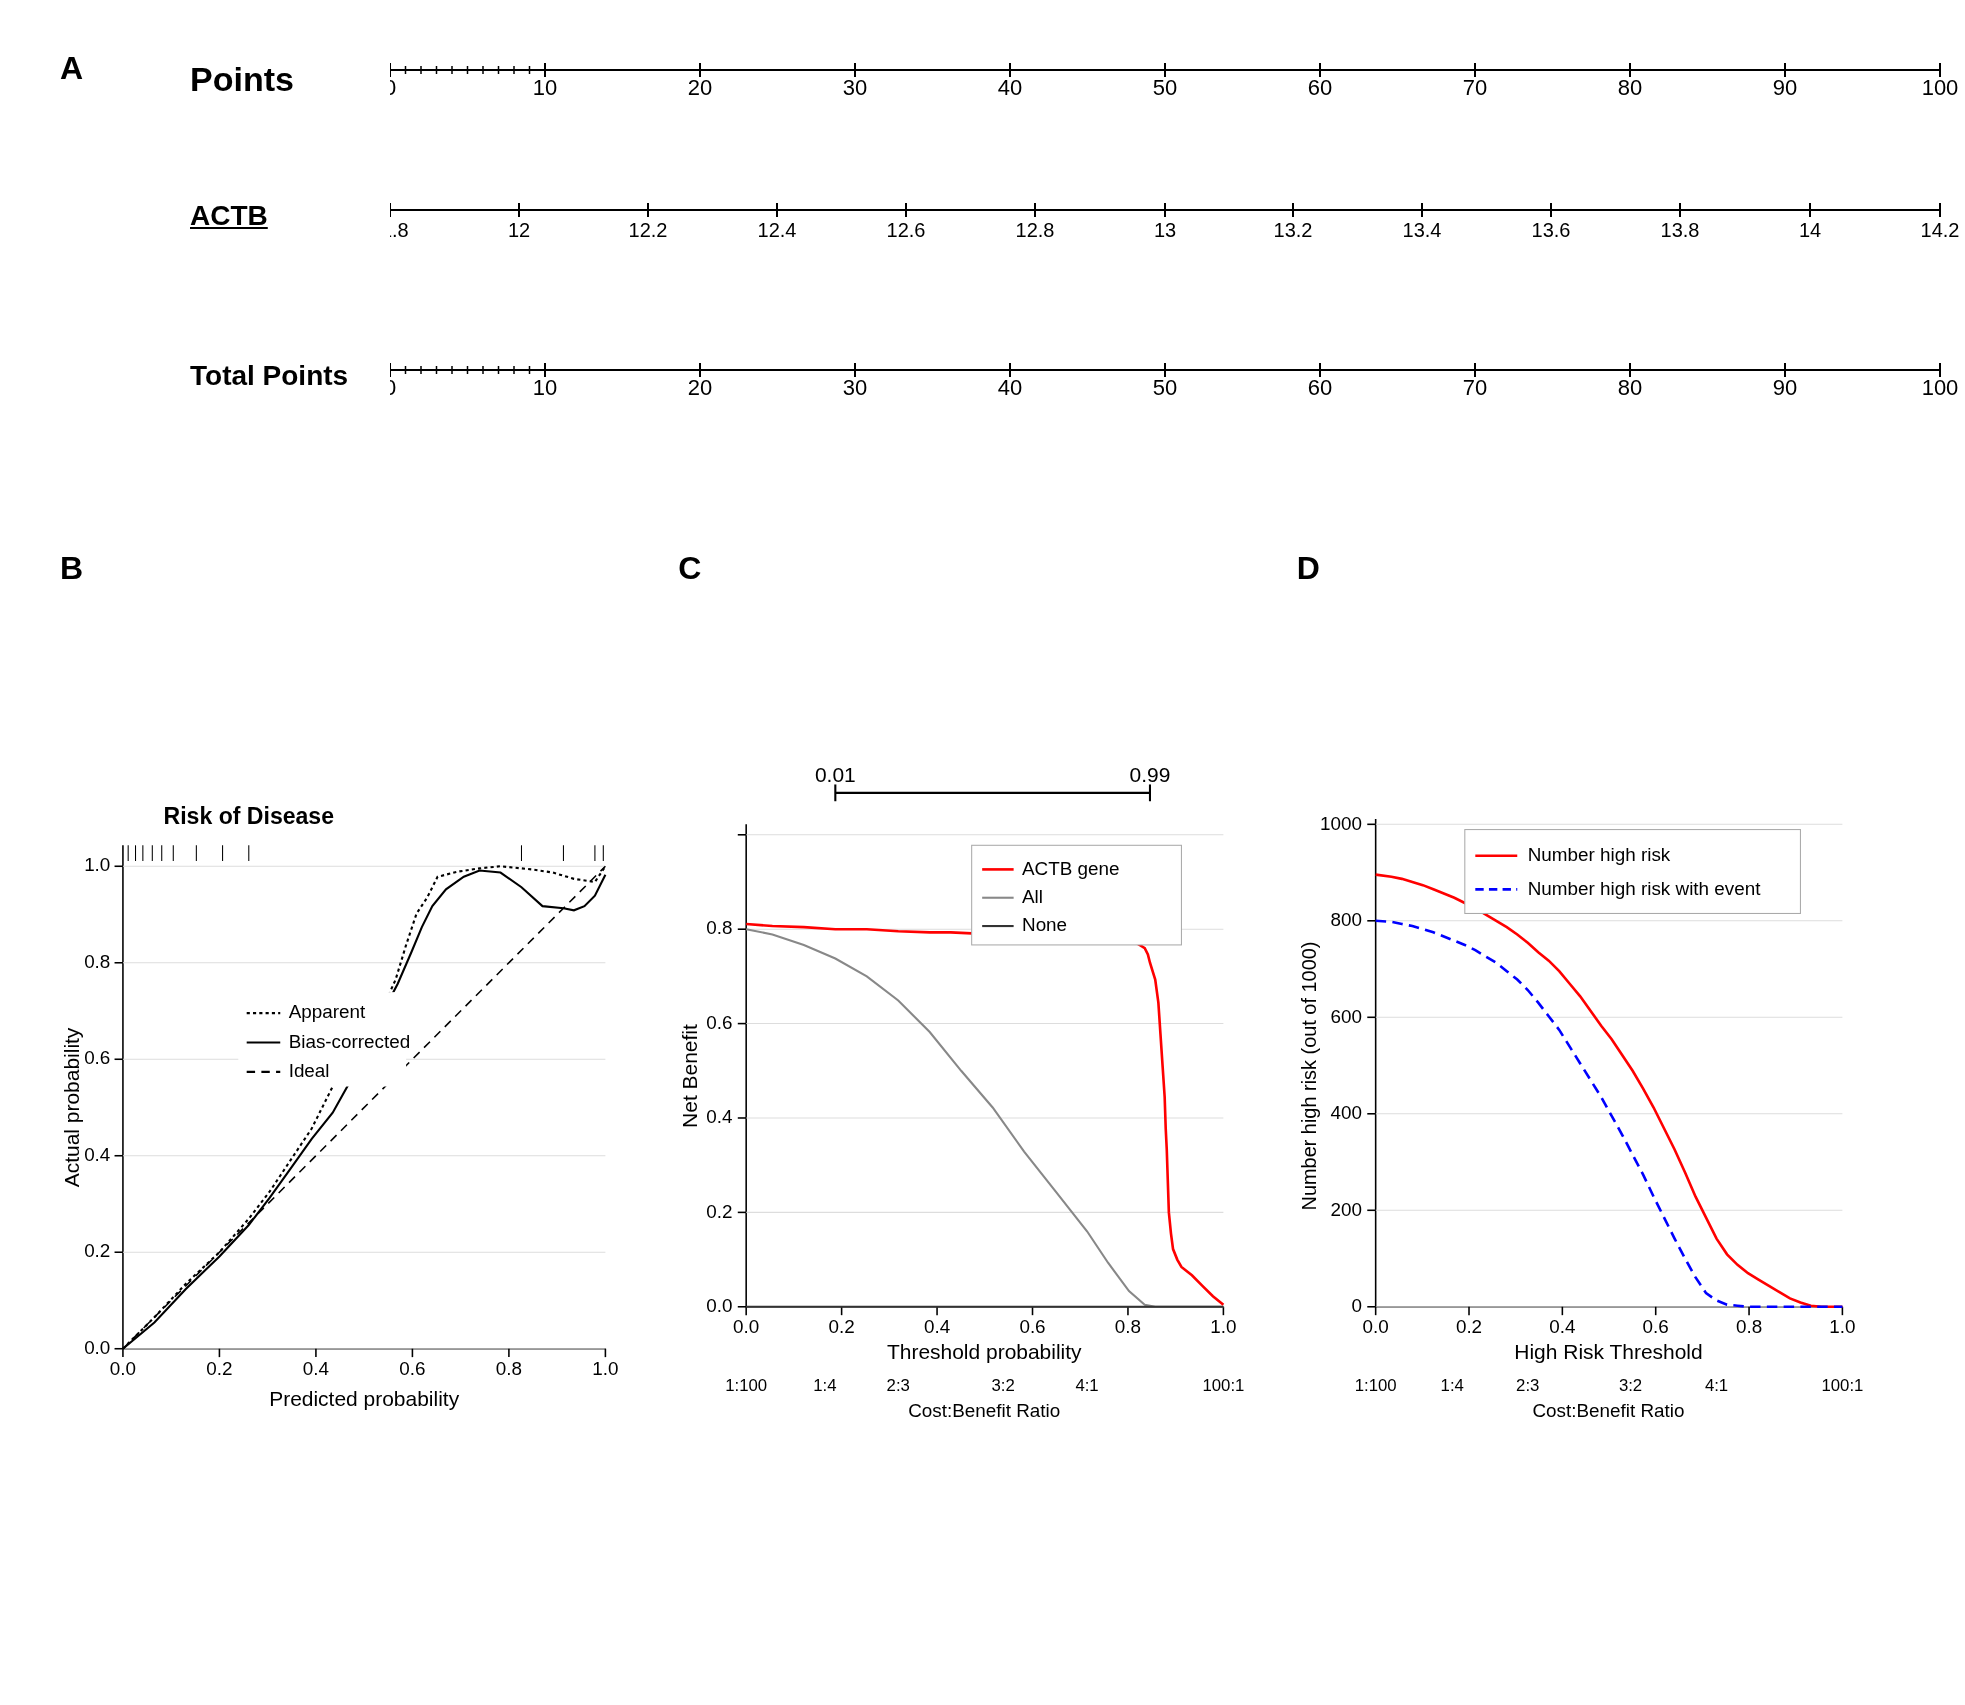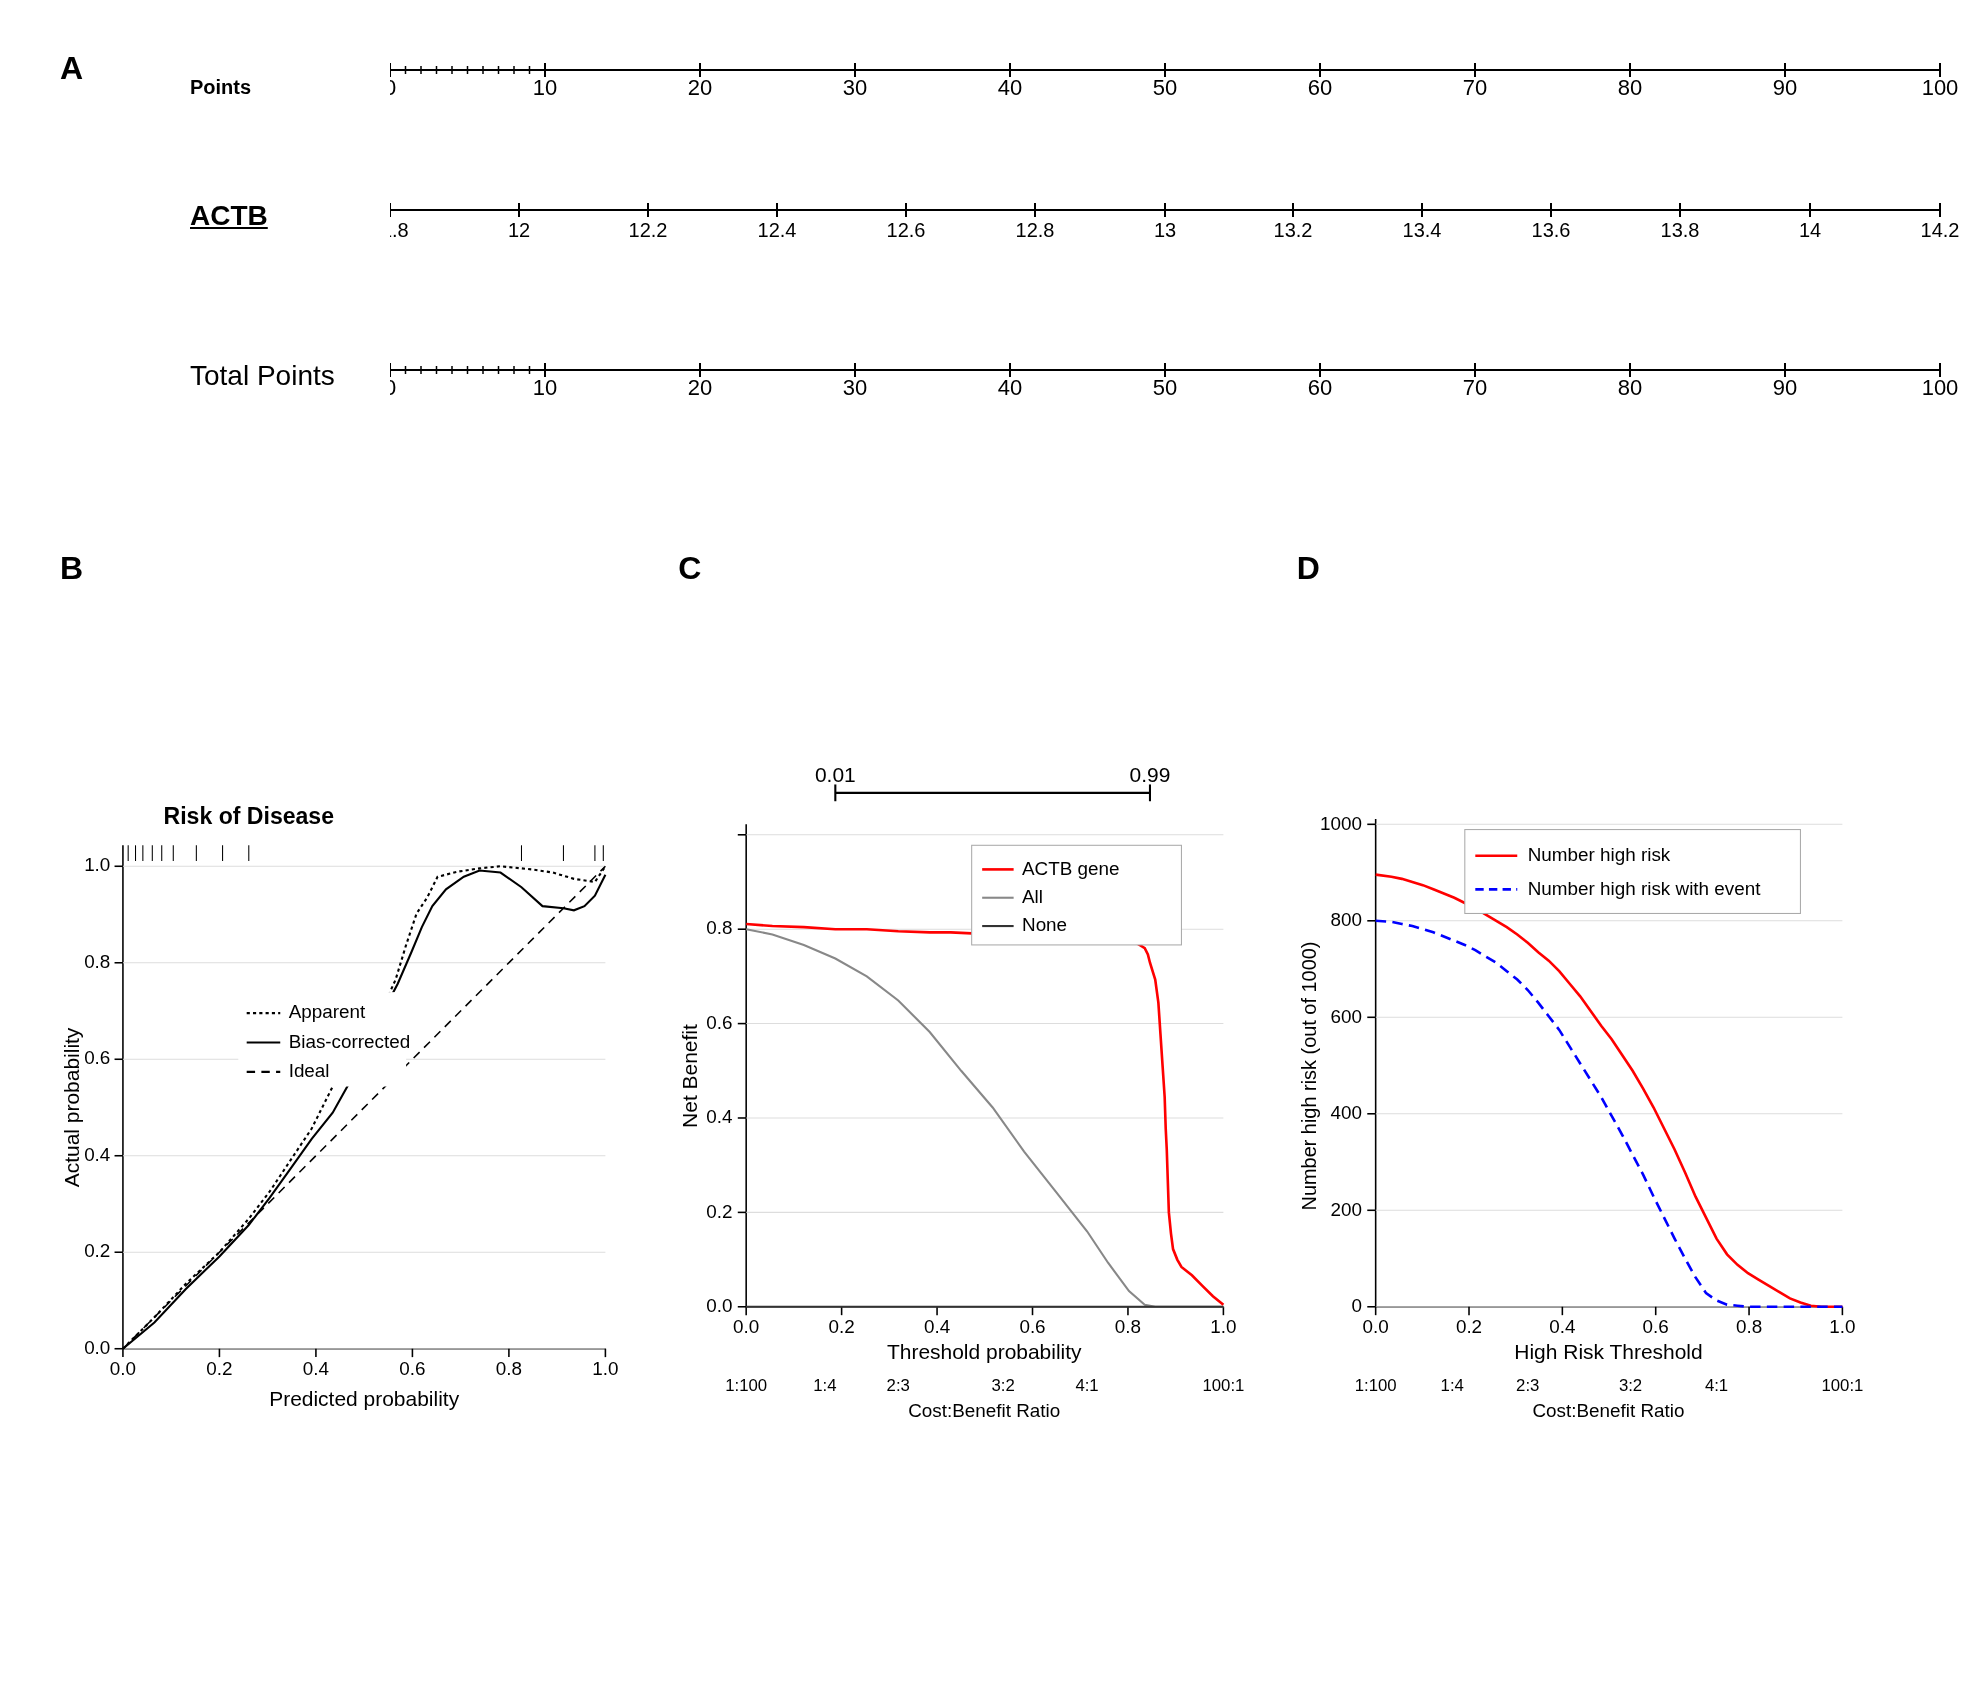--- a/index.html
+++ b/index.html
@@ -40,21 +40,21 @@
 <body>
 
 <div class="main-container">
 
   <div class="panel-a">
     <div class="panel-label">A</div>
 
     <div style="position:absolute; left:130px; right:40px; top:0px;">
 
       <div style="position:relative; height:110px;">
-        <div style="font-size:20px; font-weight:bold; position:absolute; left:0; top:36px;">Points</div>
+        <div style="font-size:34px; font-weight:bold; position:absolute; left:0; top:20px;">Points</div>
         <svg width="100%" height="80px" style="position:absolute; left:200px; top:5px;">
 
           <line x1="0" y1="25" x2="1550" y2="25" stroke="black" stroke-width="2"></line>
 
           <g id="points-ticks">
             <line x1="0" y1="18" x2="0" y2="32" stroke="black" stroke-width="2"></line>
             <text x="0" y="50" text-anchor="middle" font-size="22">0</text>
             <line x1="155" y1="18" x2="155" y2="32" stroke="black" stroke-width="2"></line>
             <text x="155" y="50" text-anchor="middle" font-size="22">10</text>
             <line x1="310" y1="18" x2="310" y2="32" stroke="black" stroke-width="2"></line>
@@ -117,21 +117,21 @@
           <line x1="1290" y1="18" x2="1290" y2="32" stroke="black" stroke-width="2"></line>
           <text x="1290" y="52" text-anchor="middle" font-size="20">13.8</text>
           <line x1="1420" y1="18" x2="1420" y2="32" stroke="black" stroke-width="2"></line>
           <text x="1420" y="52" text-anchor="middle" font-size="20">14</text>
           <line x1="1550" y1="18" x2="1550" y2="32" stroke="black" stroke-width="2"></line>
           <text x="1550" y="52" text-anchor="middle" font-size="20">14.2</text>
         </svg>
       </div>
 
       <div style="position:relative; height:110px; margin-top:30px;">
-        <div style="font-size:28px; font-weight:normal; position:absolute; left:0; top:20px;">Total Points</div>
+        <div style="font-size:28px; font-weight:bold; position:absolute; left:0; top:20px;">Total Points</div>
         <svg width="100%" height="80px" style="position:absolute; left:200px; top:5px;">
           <line x1="0" y1="25" x2="1550" y2="25" stroke="black" stroke-width="2"></line>
           <line x1="0" y1="18" x2="0" y2="32" stroke="black" stroke-width="2"></line>
           <text x="0" y="50" text-anchor="middle" font-size="22">0</text>
           <line x1="155" y1="18" x2="155" y2="32" stroke="black" stroke-width="2"></line>
           <text x="155" y="50" text-anchor="middle" font-size="22">10</text>
           <line x1="310" y1="18" x2="310" y2="32" stroke="black" stroke-width="2"></line>
           <text x="310" y="50" text-anchor="middle" font-size="22">20</text>
           <line x1="465" y1="18" x2="465" y2="32" stroke="black" stroke-width="2"></line>
           <text x="465" y="50" text-anchor="middle" font-size="22">30</text>

